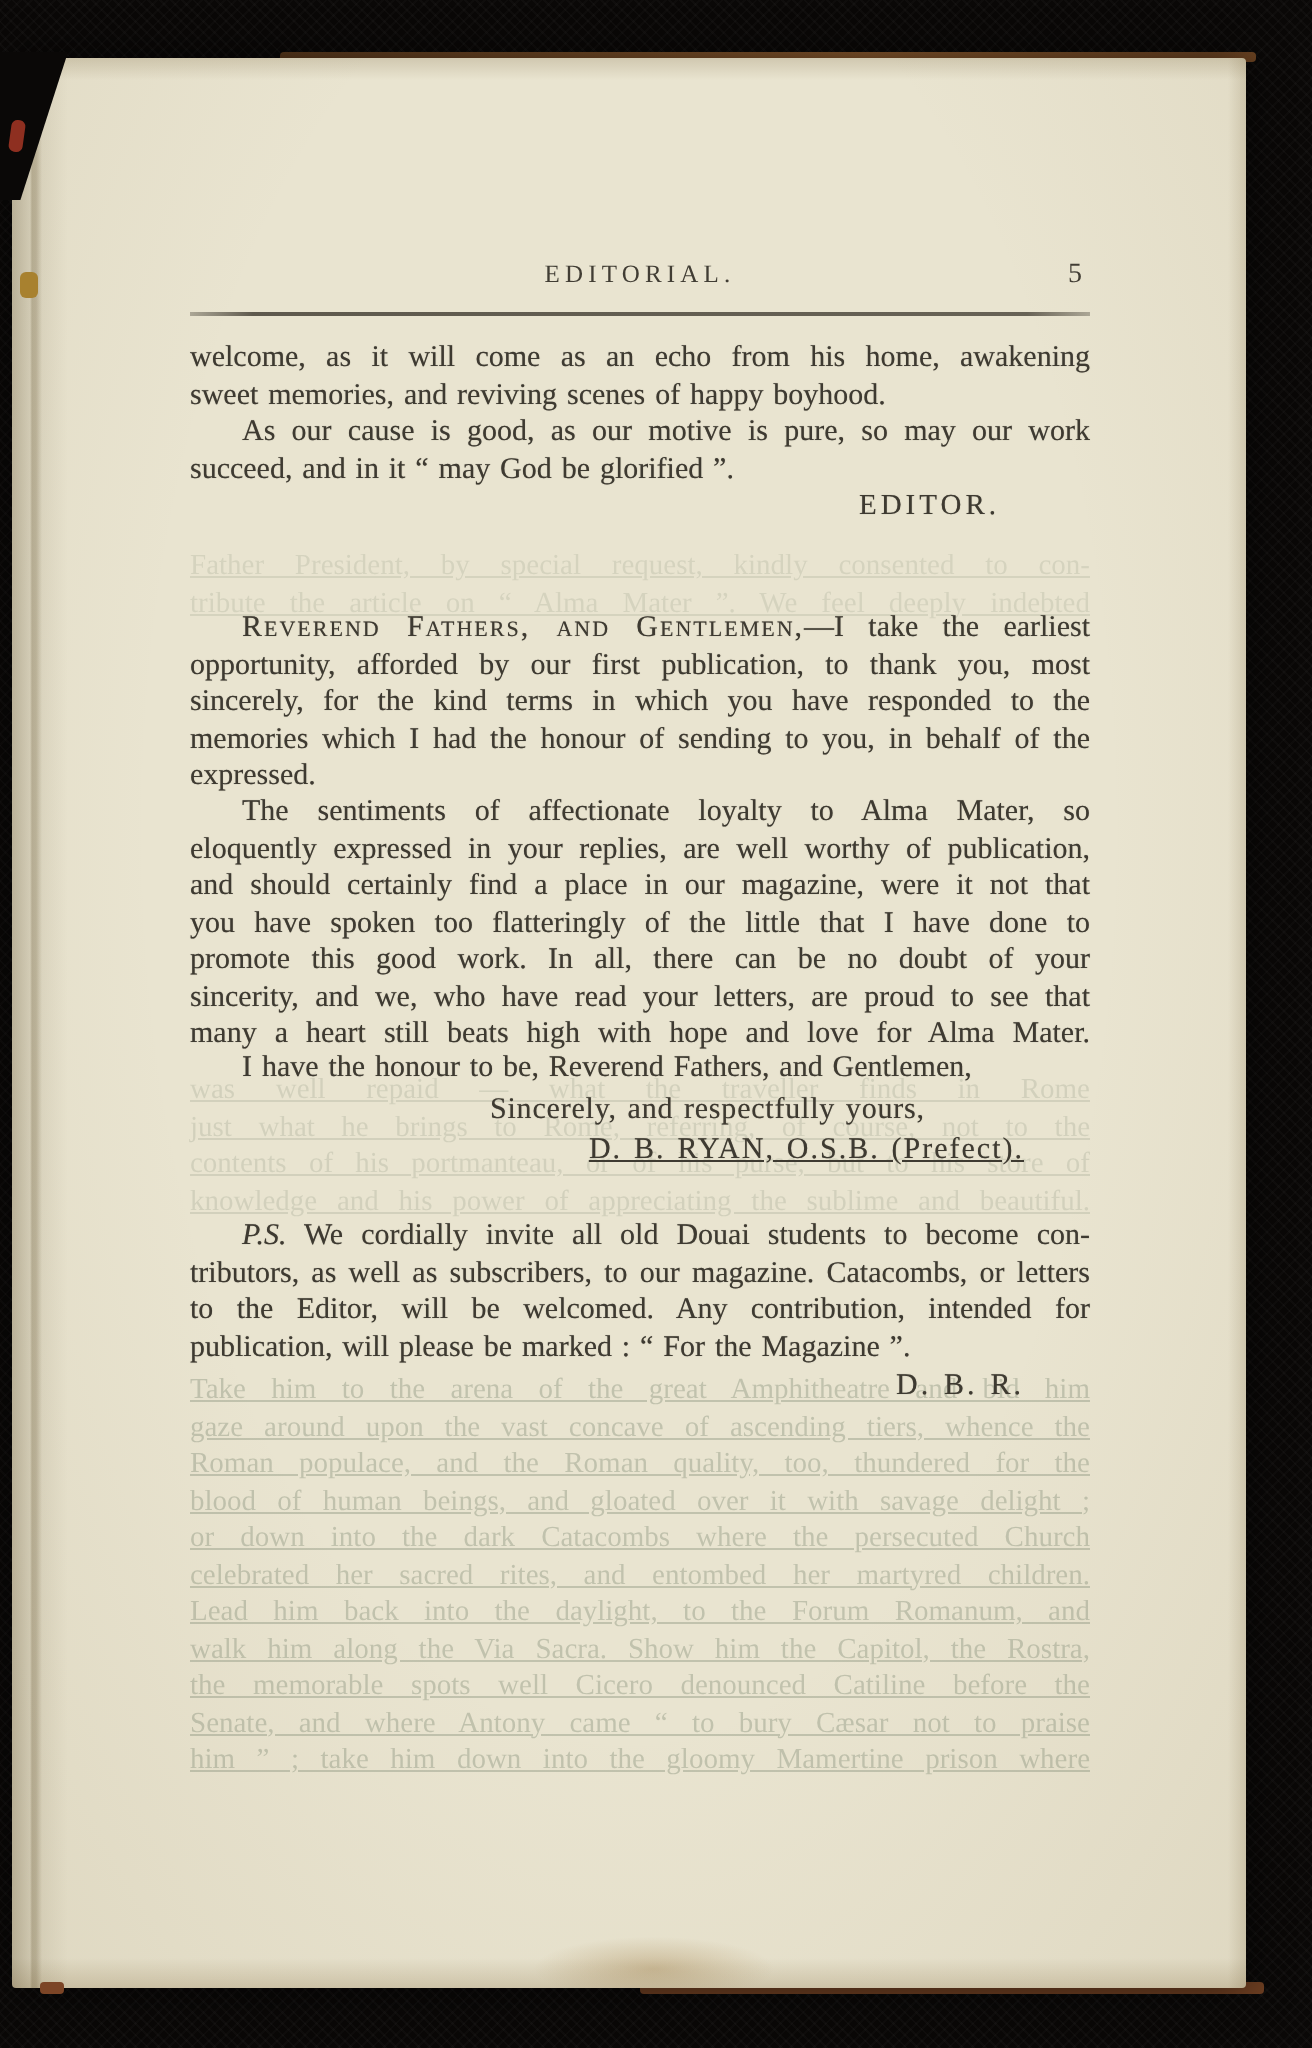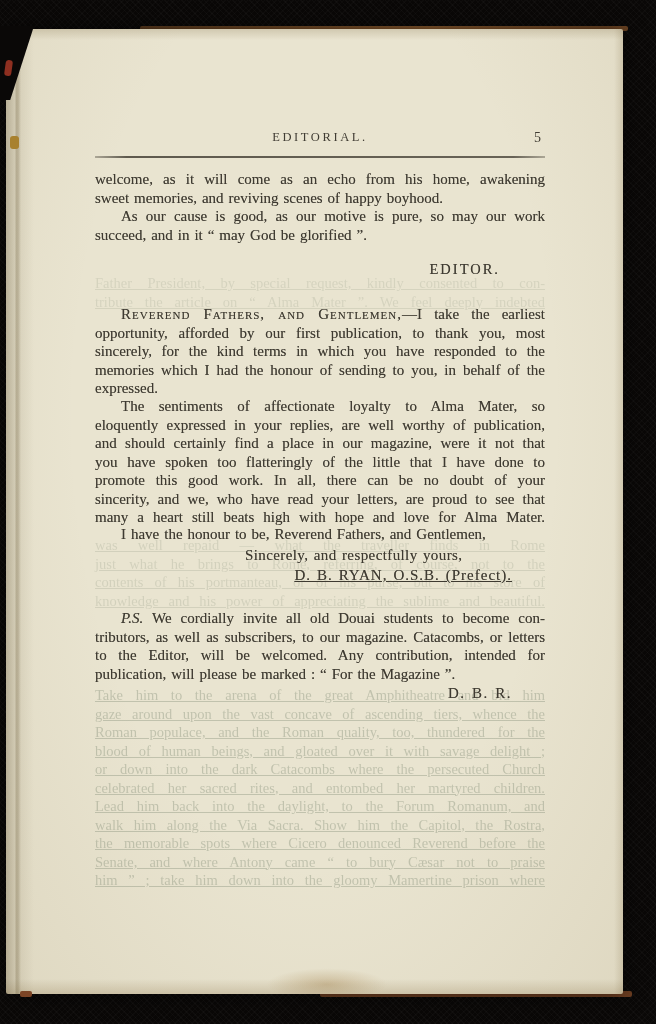--- a/index.html
+++ b/index.html
@@ -33,21 +33,21 @@
   .line.last{text-align-last:left;}
   .ind{text-indent:26px;}
   .sc{font-variant:small-caps;letter-spacing:1px;}
   .it{font-style:italic;}
   #hdr{left:89px;width:450px;top:101px;height:18px;color:#413d34;z-index:3;}
   #hdr .title{display:block;text-align:center;font-size:12.5px;letter-spacing:2.6px;}
   #hdr .pno{position:absolute;right:4px;top:0;font-size:14px;}
   #rule{left:89px;width:450px;top:127px;height:2px;z-index:3;
         background:linear-gradient(90deg, rgba(60,55,45,.35), rgba(60,55,45,.8) 7%, rgba(60,55,45,.75) 93%, rgba(60,55,45,.35));}
   .align-right{text-align:right;text-align-last:right;}
-  #editor-line{letter-spacing:2px;font-size:14.5px;padding-right:45px;box-sizing:border-box;margin-top:16px;}
+  #editor-line{letter-spacing:2px;font-size:14.5px;padding-right:45px;box-sizing:border-box;}
   #signature-line{letter-spacing:1px;padding-right:33px;box-sizing:border-box;text-decoration:underline;}
   #closing-line{padding-left:150px;letter-spacing:.4px;text-align:left;text-align-last:left;box-sizing:border-box;}
   #ps-sig-line{letter-spacing:1.5px;padding-right:33px;box-sizing:border-box;}
   
   .ghost{left:89px;width:450px;z-index:1;color:#66755f;font-size:14.5px;line-height:18.5px;
          filter:blur(.35px);word-spacing:.1em;text-decoration:underline;}
   .gline{height:18.5px;line-height:18.5px;text-align:justify;text-align-last:justify;}
   #ghost-upper{top:245px;opacity:.15;}
   #ghost-middle{top:507px;opacity:.17;}
   #ghost-lower{top:657px;opacity:.30;}
@@ -84,21 +84,21 @@
       </div>
     <div id="ghost-lower" class="abs ghost">
         <div class="gline">Take him to the arena of the great Amphitheatre and bid him</div>
         <div class="gline">gaze around upon the vast concave of ascending tiers, whence the</div>
         <div class="gline">Roman populace, and the Roman quality, too, thundered for the</div>
         <div class="gline">blood of human beings, and gloated over it with savage delight ;</div>
         <div class="gline">or down into the dark Catacombs where the persecuted Church</div>
         <div class="gline">celebrated her sacred rites, and entombed her martyred children.</div>
         <div class="gline">Lead him back into the daylight, to the Forum Romanum, and</div>
         <div class="gline">walk him along the Via Sacra. Show him the Capitol, the Rostra,</div>
-        <div class="gline">the memorable spots where Cicero denounced Reverend before the</div>
+        <div class="gline">the memorable spots well Cicero denounced Catiline before the</div>
         <div class="gline">Senate, and where Antony came “ to bury Cæsar not to praise</div>
         <div class="gline">him ” ; take him down into the gloomy Mamertine prison where</div>
       </div>
 
     <div id="hdr" class="abs">
       <span class="title">EDITORIAL.</span>
       <span class="pno">5</span>
     </div>
     <div id="rule" class="abs"></div>
 

